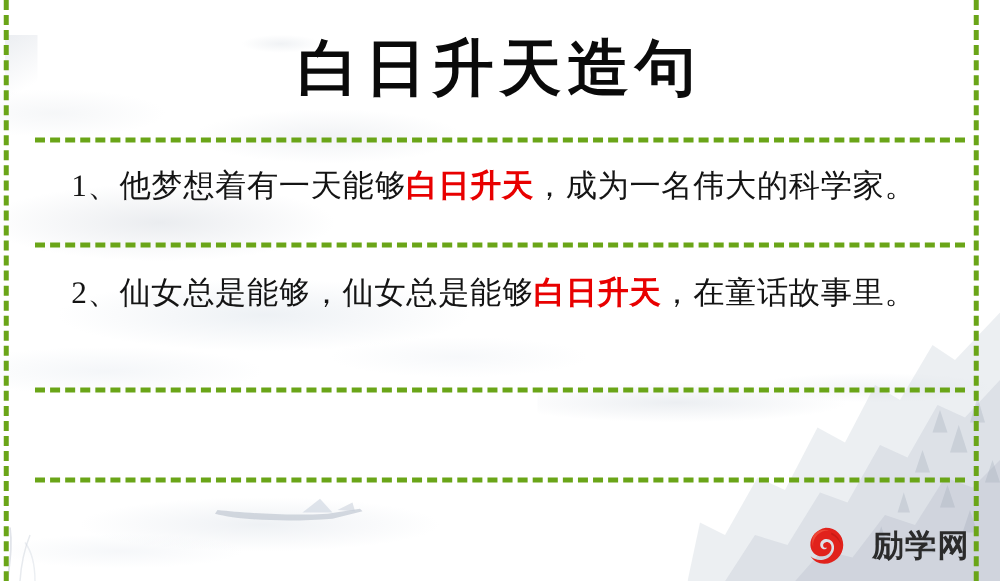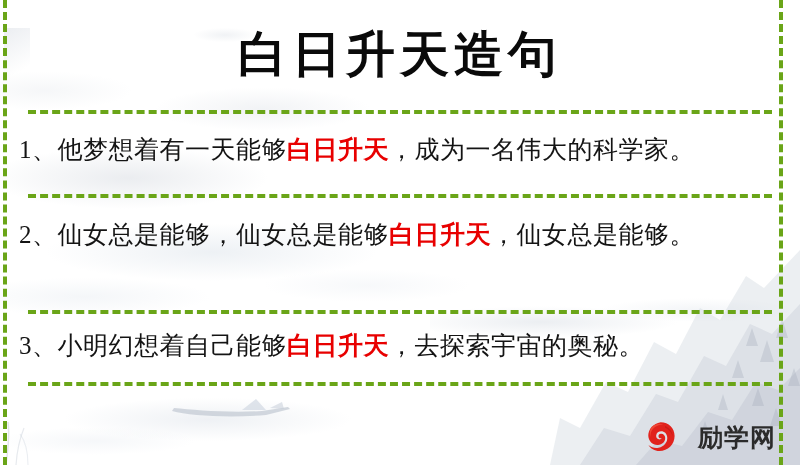--- a/index.html
+++ b/index.html
@@ -172,21 +172,21 @@
   
   .sentence {
     position: absolute;
     left: 19px;
     width: 752px;
     font-family: "Liberation Serif", "DejaVu Serif", serif;
     font-size: 25px;
     line-height: 40px;
     color: #141414;
     letter-spacing: 0.5px;
-    text-align: left;
+    text-align: center;
   }
   .sentence.q1 { top: 130px; }
   .sentence.q2 { top: 215px; }
   .sentence.q3 { top: 326px; }
 
   .kw {
     color: #e80000;
     font-weight: bold;
   }
 
@@ -269,28 +269,25 @@
 
     <div class="sep s1"></div>
 
     <div class="sentence q1">
       <span>1、</span><span>他梦想着有一天能够</span><span class="kw">白日升天</span><span>，成为一名伟大的科学家。</span>
     </div>
 
     <div class="sep s2"></div>
 
     <div class="sentence q2">
-      <span>2、</span><span>仙女总是能够，仙女总是能够</span><span class="kw">白日升天</span><span>，仙女总是能够。</span>
+      <span>2、</span><span>仙女总是能够，仙女总是能够</span><span class="kw">白日升天</span><span>，在童话故事里。</span>
     </div>
 
     <div class="sep s3"></div>
 
-    <div class="sentence q3">
-      <span>3、</span><span>小明幻想着自己能够</span><span class="kw">白日升天</span><span>，去探索宇宙的奥秘。</span>
-    </div>
 
     <div class="sep s4"></div>
 
   </div>
 
   <div class="logo">
     <svg class="logo-mark" viewBox="0 0 34 34">
       <path d="M17.6 2.2 C25.8 2.2 31.6 8.0 31.6 16.0 C31.6 24.4 24.8 31.0 16.4 31.0
                C11.6 31.0 7.6 28.6 5.4 25.0 C8.4 27.6 12.0 28.6 15.6 27.8
                C21.2 26.6 24.8 22.0 24.2 17.0 C23.8 13.6 21.4 11.2 18.2 11.2

